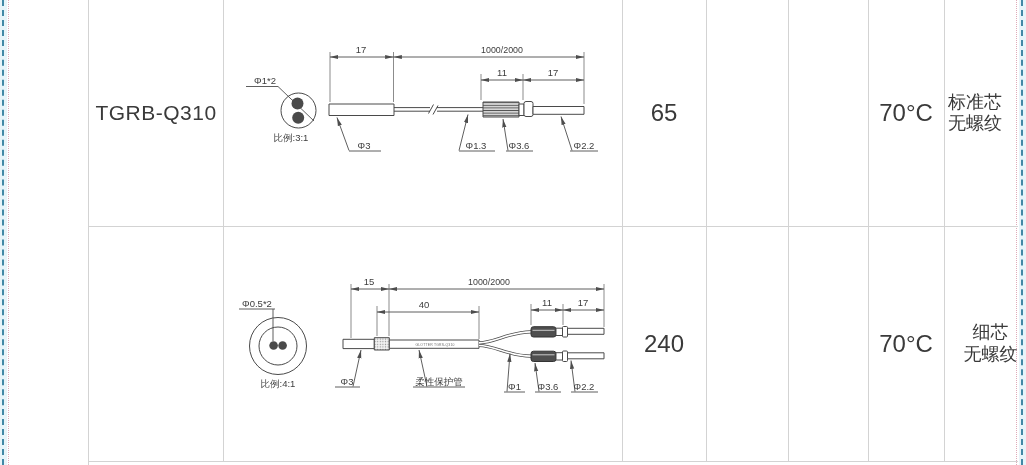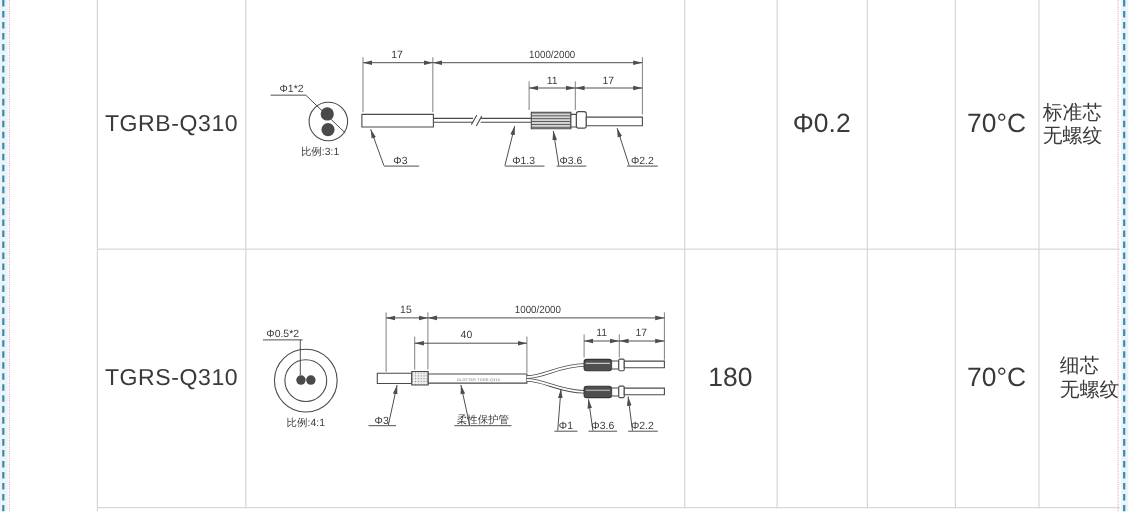--- a/index.html
+++ b/index.html
@@ -10,21 +10,21 @@
   
   .pb-strip{position:absolute;top:0;bottom:0;width:7px;background:#e8f4f9;}
   .pb-dash{position:absolute;top:0;bottom:0;width:0;}
   .pb-dash.left{left:2px;border-left:2px dashed #4288a6;}
   .pb-dash.right{right:3px;border-right:2px dashed #4288a6;}
   .pb-dot{position:absolute;top:0;bottom:0;width:0;border-left:1px dotted #dfaab9;}
   
   .tbl{position:absolute;left:88px;top:0;width:929px;height:465px;border-left:1px solid #d3d3d3;}
   .vline{position:absolute;top:0;height:462px;width:0;border-left:1px solid #d3d3d3;}
   .hline{position:absolute;left:0;width:929px;height:0;border-top:1px solid #d3d3d3;}
-  .cell{position:absolute;display:flex;align-items:center;justify-content:center;}
+  .cell{position:absolute;display:flex;align-items:center;justify-content:center;text-align:center;}
   .model{font-size:21px;letter-spacing:.5px;color:#3a3a3a;}
   .val{font-size:24px;color:#3a3a3a;}
   .note{font-size:18px;line-height:21.5px;color:#3a3a3a;}
   .diagcell{position:absolute;left:134px;width:399px;}
   svg text{font-family:"Liberation Sans",sans-serif;font-size:9.5px;fill:#3d3d3d;}
   svg .tiny{font-size:3.4px;fill:#6d6d6d;letter-spacing:.2px;}
   svg line,svg path.ln,svg circle,svg rect{vector-effect:non-scaling-stroke;}
   .ol{stroke:#4a4a4a;stroke-width:1;}
   .dl{stroke:#4d4d4d;stroke-width:0.9;}
   .xl{stroke:#5a5a5a;stroke-width:0.7;}
@@ -46,38 +46,35 @@
   <div class="vline" style="left:617px"></div>
   <div class="vline" style="left:699px"></div>
   <div class="vline" style="left:779px"></div>
   <div class="vline" style="left:855px"></div>
   <div class="hline" style="top:226px"></div>
   <div class="hline" style="top:461px"></div>
 
   <div class="cell model" style="left:0;top:0;width:134px;height:226px">
       <span>TGRB-Q310</span>
     </div>
-  <div class="cell val" style="left:617px;top:0;width:82px;height:226px">
-      <span>Φ0.2</span>
+  <div class="cell val" style="left:533px;top:0;width:84px;height:226px">
+      <span>65</span>
     </div>
   <div class="cell val" style="left:779px;top:0;width:76px;height:226px">
       <span>70°C</span>
     </div>
   <div class="cell note" style="left:855px;top:0;width:62px;height:226px">
     <div>
         <div>标准芯</div>
         <div>无螺纹</div>
       </div>
   </div>
 
-  <div class="cell model" style="left:0;top:226px;width:134px;height:235px">
-      <span>TGRS-Q310</span>
-    </div>
   <div class="cell val" style="left:533px;top:226px;width:84px;height:235px">
-      <span>180</span>
+      <span>240</span>
     </div>
   <div class="cell val" style="left:779px;top:226px;width:76px;height:235px">
       <span>70°C</span>
     </div>
   <div class="cell note" style="left:855px;top:226px;width:93px;height:235px">
     <div>
         <div>细芯</div>
         <div>无螺纹</div>
       </div>
   </div>

